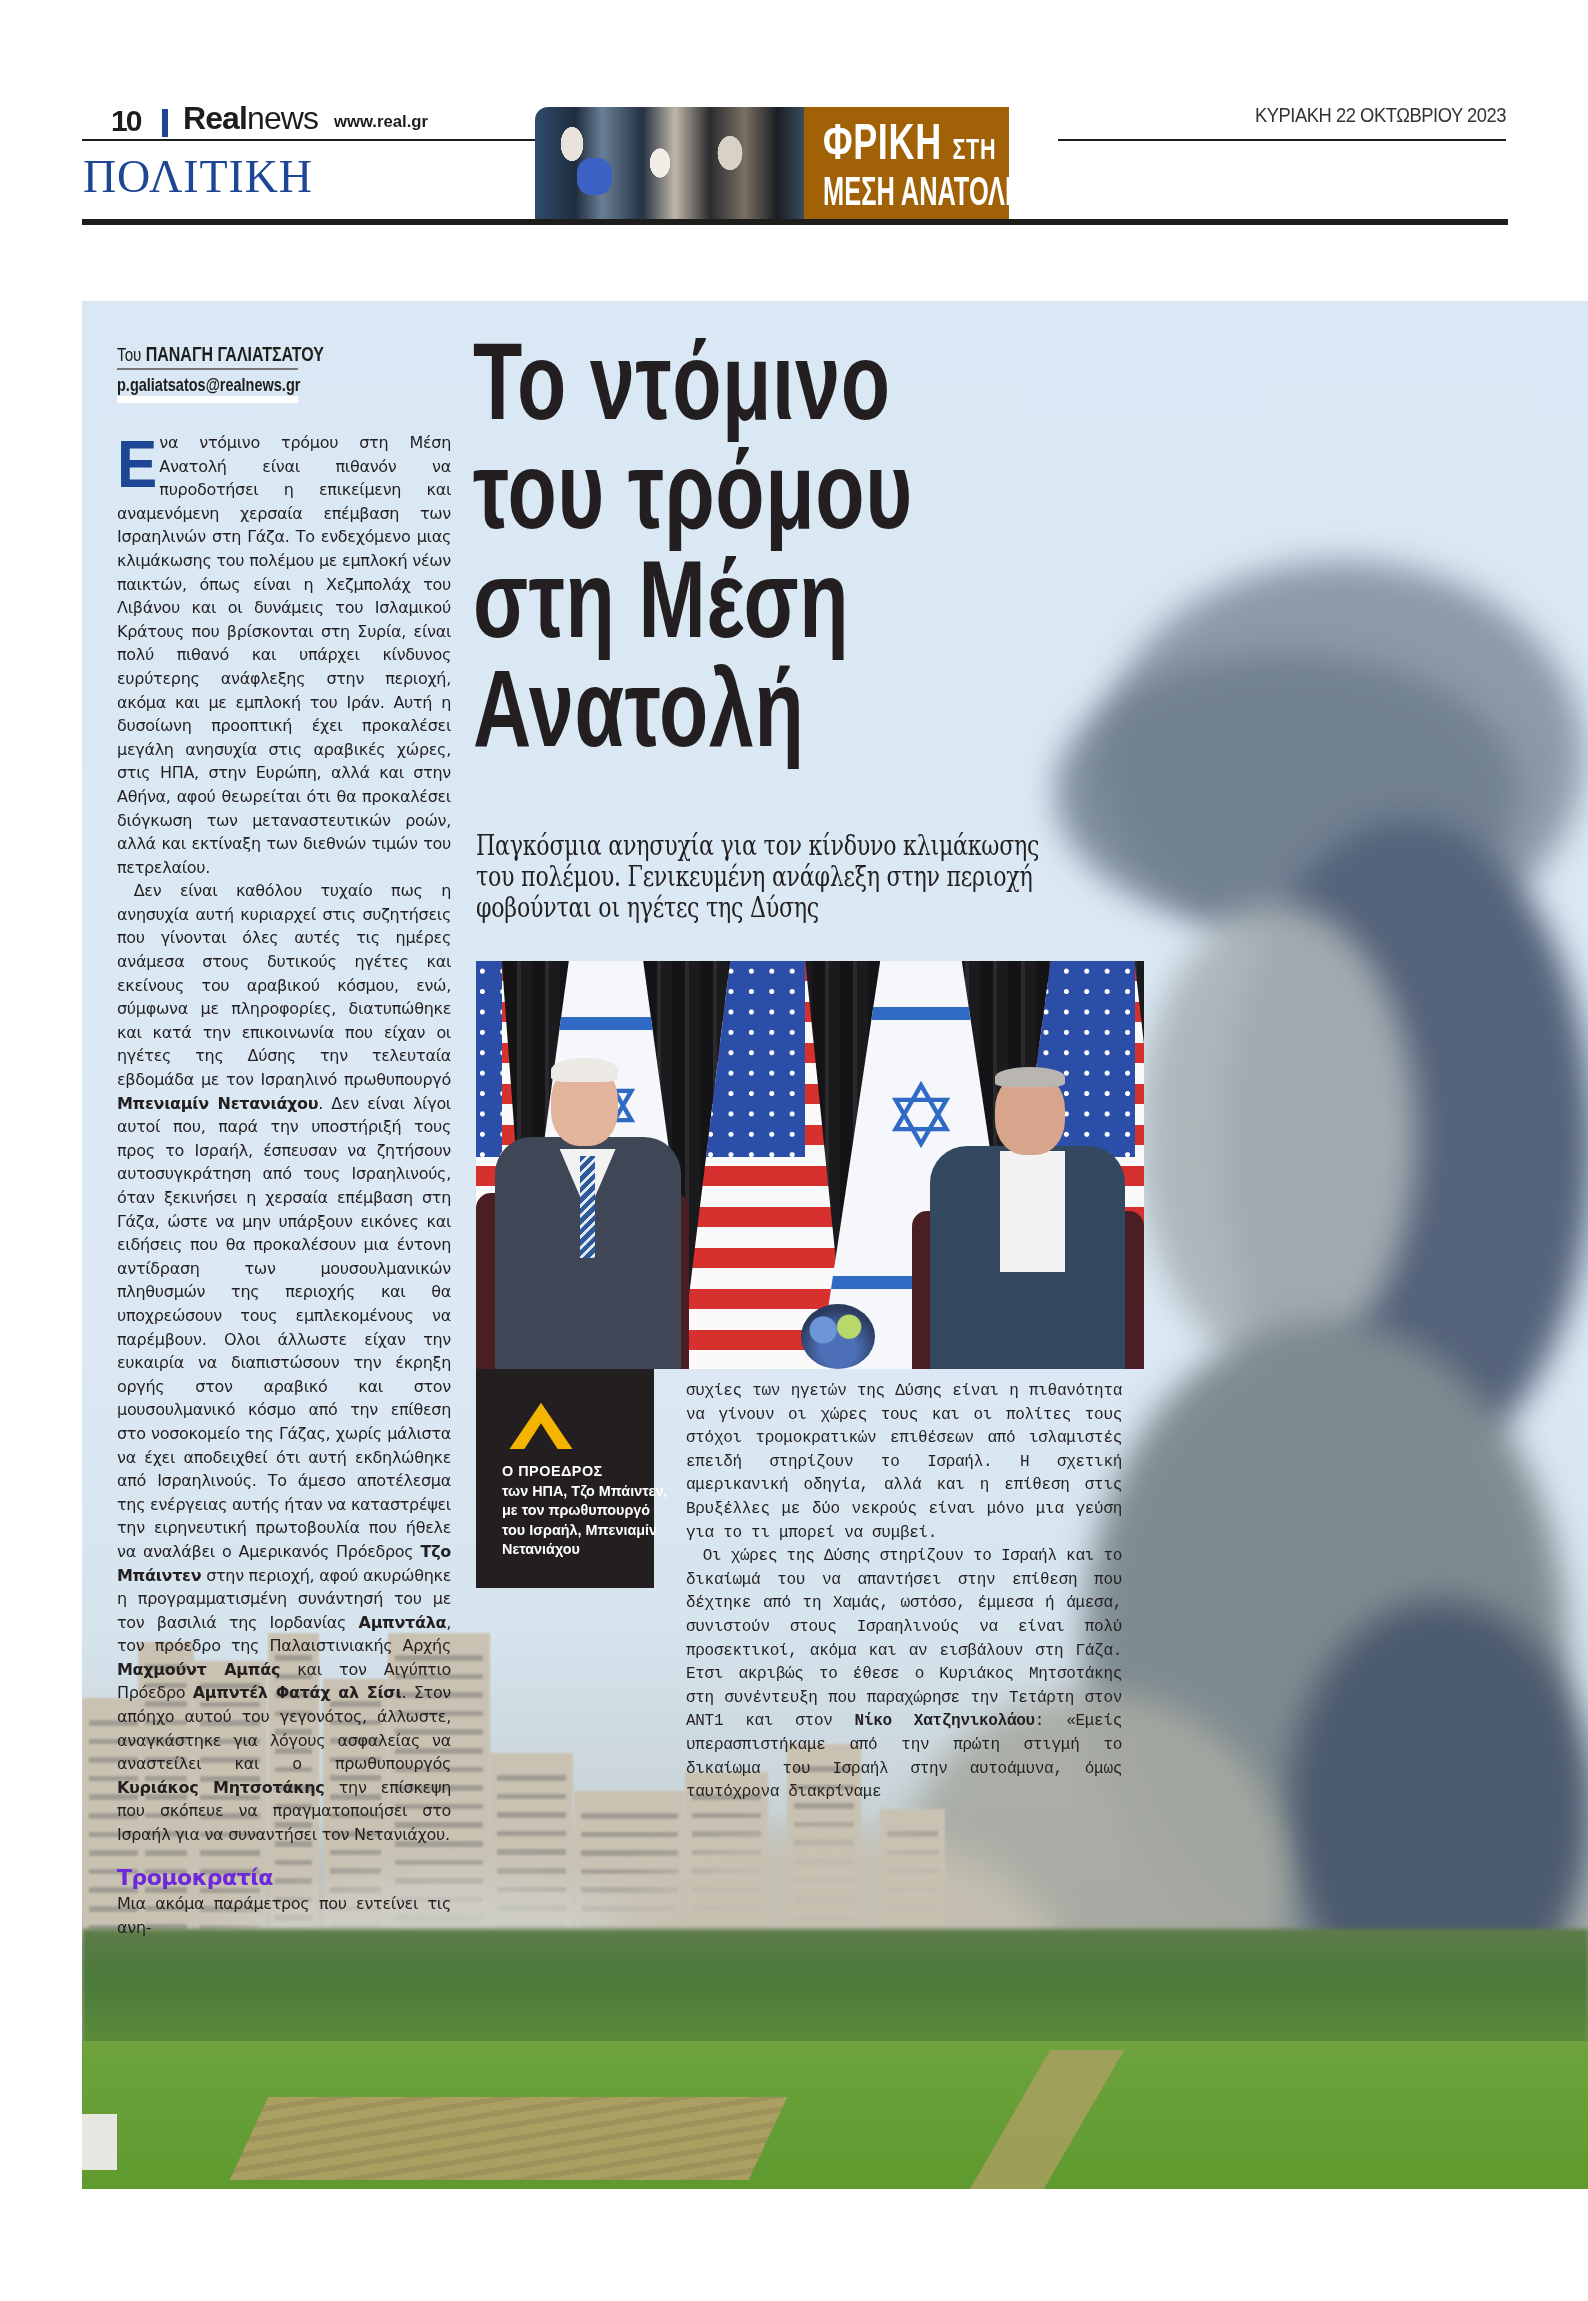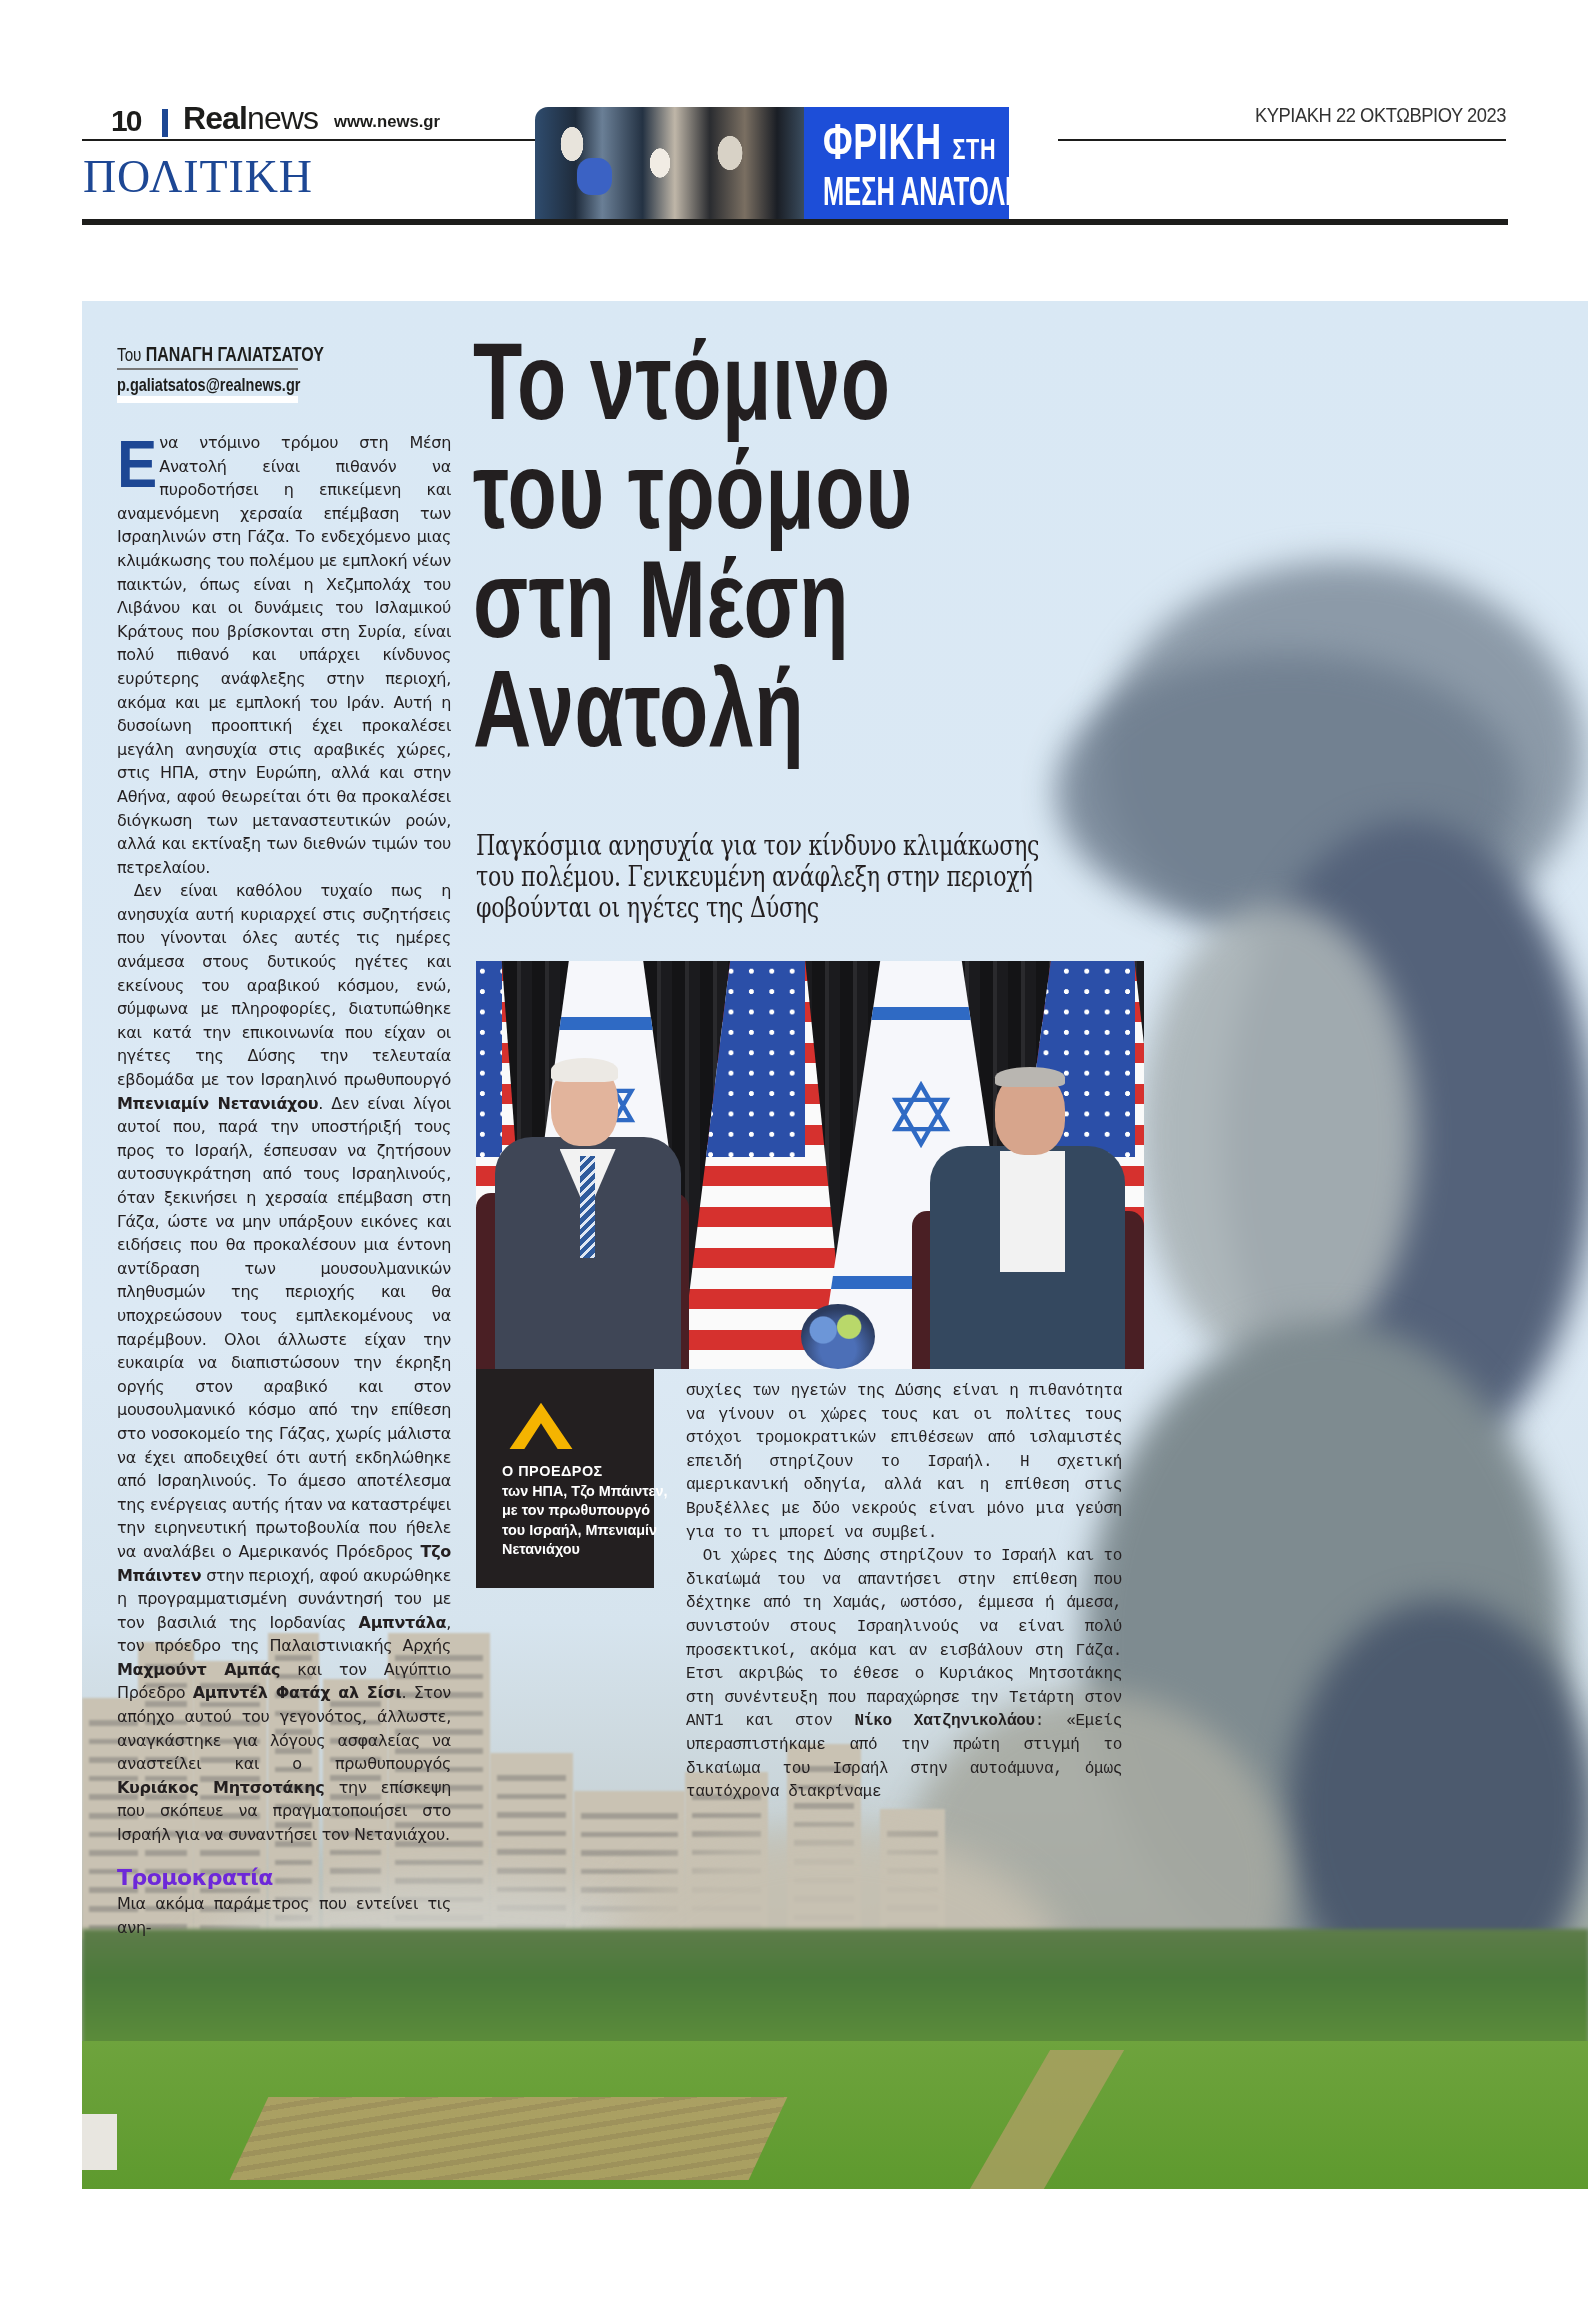--- a/index.html
+++ b/index.html
@@ -15,21 +15,21 @@
   .hdr-rule-left { position: absolute; left: 82px; top: 139px; width: 455px; height: 1.9px; background: #1d1d1b; }
   .hdr-section { position: absolute; left: 83px; top: 150px; font: 46px "Liberation Serif", serif; color: #1d4794; letter-spacing: 0.9px; }
   .hdr-thumb { position: absolute; left: 535px; top: 107px; width: 269px; height: 112px; border-radius: 13px 0 0 0; overflow: hidden;
     background:
       radial-gradient(ellipse 18.6px 28px at 37px 37px, #e8e4dc 60%, transparent 62%),
       radial-gradient(ellipse 16.7px 24px at 125px 56px, #f1ece4 60%, transparent 62%),
       radial-gradient(ellipse 20.4px 28px at 195px 46px, #d8d2c6 60%, transparent 62%),
       linear-gradient(90deg, #2f4c6e 0%, #1f2c3c 15%, #6a7f96 25%, #243243 40%, #bfb6a8 52%, #2a2c30 65%, #7a6f62 78%, #1a1e25 90%, #3a4c5e 100%);
   }
   .hdr-thumb .bag { position: absolute; left: 42px; top: 51px; width: 35px; height: 37px; border-radius: 40%; background: #3b62c4; }
-  .hdr-flag { position: absolute; left: 804px; top: 107px; width: 205px; height: 112px; background: #1d4ed8; }
+  .hdr-flag { position: absolute; left: 804px; top: 107px; width: 205px; height: 112px; background: #a16207; }
   .hdr-flag .l1 { position: absolute; left: 18.6px; top: 5.6px; color: #fff; font: bold 50px "Liberation Sans", sans-serif; transform: scaleX(0.72); transform-origin: left top; white-space: nowrap; letter-spacing: 0.9px; }
   .hdr-flag .l1 small { font-size: 30px; }
   .hdr-flag .l2 { position: absolute; left: 18.6px; top: 61px; color: #fff; font: bold 41px "Liberation Sans", sans-serif; transform: scaleX(0.62); transform-origin: left top; white-space: nowrap; }
   .hdr-date { position: absolute; right: 83px; top: 104px; font: 20.4px "Liberation Sans", sans-serif; color: #333; transform: scaleX(0.9); transform-origin: right top; letter-spacing: -0.5px; }
   .hdr-rule-right { position: absolute; left: 1058px; top: 139px; width: 448px; height: 1.9px; background: #1d1d1b; }
   .hdr-thick { position: absolute; left: 82px; top: 219px; width: 1426px; height: 5.6px; background: #1d1d1b; }
 
   
   .hero { position: absolute; left: 82px; top: 301px; width: 1507px; height: 1888px; overflow: hidden;
     background: linear-gradient(180deg, #d9e8f4 0%, #dce9f4 55%, #d6e4ee 70%, #c8d3d7 80%, #9da79c 88%); }
@@ -90,21 +90,21 @@
   .caption .chev { position: absolute; left: 28px; top: 28px; width: 74px; height: 56px; }
   .caption .txt { position: absolute; left: 26px; top: 93px; width: 167px; font: bold 14.4px/19.5px "Liberation Sans", sans-serif; color: #ffffff; }
   .caption .txt .cap-upper { letter-spacing: 0.5px; }
 </style>
 </head>
 <body>
 
 <div class="hdr-pageno">10</div>
 <div class="hdr-bar"></div>
 <div class="hdr-brand"><b>Real</b><span class="light">news</span></div>
-<div class="hdr-url">www.news.gr</div>
+<div class="hdr-url">www.real.gr</div>
 <div class="hdr-rule-left"></div>
 <div class="hdr-section">ΠΟΛΙΤΙΚΗ</div>
 
 <div class="hdr-thumb">
     <div class="bag"></div>
   </div>
 <div class="hdr-flag">
   <div class="l1"><span>ΦΡΙΚΗ</span> <small>ΣΤΗ</small></div>
   <div class="l2">ΜΕΣΗ ΑΝΑΤΟΛΗ</div>
 </div>

